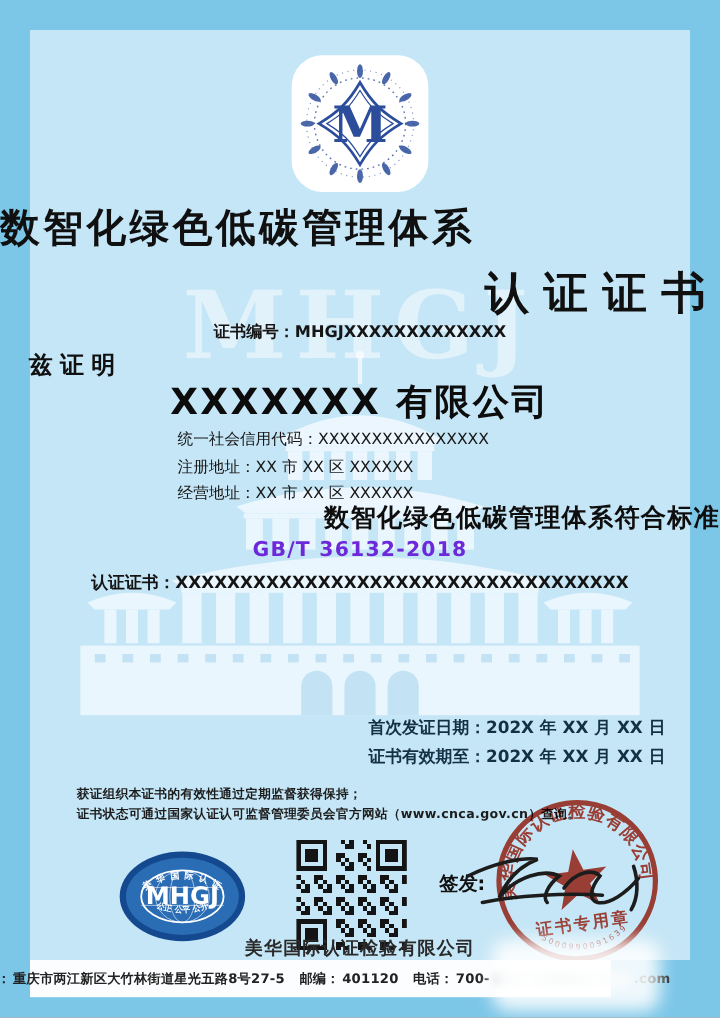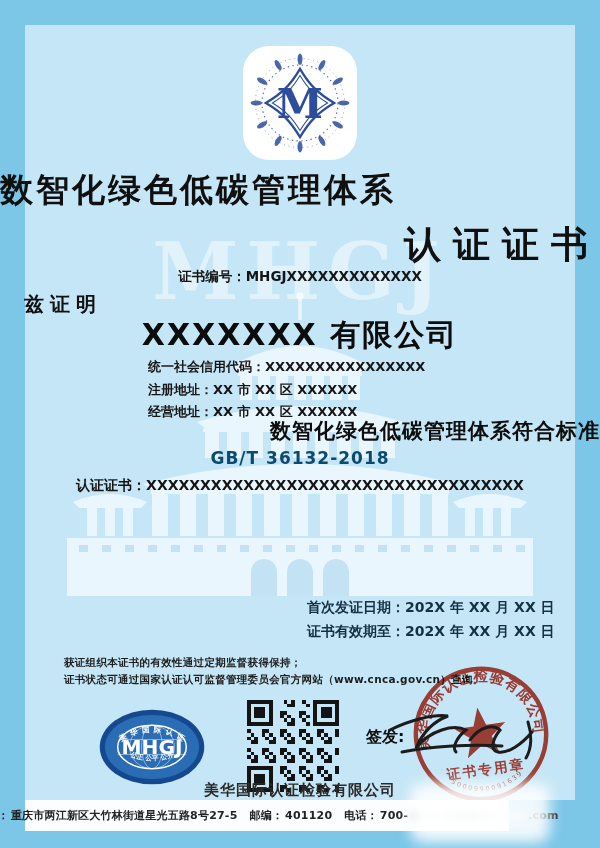--- a/index.html
+++ b/index.html
@@ -17,23 +17,23 @@
   
   .emblem { left:243px; top:46px; width:114px; height:114px; z-index:2; }
   .emblem .badge { position:absolute; inset:0; background:#ffffff; border-radius:26px; }
   .emblem svg { position:absolute; inset:0; }
 
   .title1 { left:0; right:0; top:168px; text-align:left; font-family:"DejaVu Serif", serif; font-weight:bold; font-size:33px; letter-spacing:3px; color:#101010; }
   .title2 { left:0; right:0; top:220px; text-align:right; font-family:"DejaVu Serif", serif; font-weight:bold; font-size:37px; letter-spacing:12px; color:#101010; }
   .certno { left:0; right:0; top:268px; text-align:center; font-size:13.5px; font-weight:bold; color:#151515; }
   .hereby { left:0; right:0; top:291px; font-size:20px; font-weight:bold; letter-spacing:6px; color:#101010; font-family:"DejaVu Serif", serif;padding-left:24px; }
   .company { left:0; right:0; top:315px; text-align:center; font-size:30px; font-weight:bold; letter-spacing:2px; color:#0c0c0c; }
-  .info { left:148px; top:356px; font-size:13px; font-weight:bold; color:#161616; line-height:22.5px; }
+  .info { left:148px; top:356px; font-size:13px; font-weight:normal; color:#161616; line-height:22.5px; }
   .std-line { left:0; right:0; top:417px; text-align:right; font-size:21px; font-weight:bold; color:#0e0e0e; font-family:"DejaVu Serif", serif; letter-spacing:1px; }
-  .std-code { left:0; right:0; top:448px; text-align:center; font-size:17px; font-weight:bold; color:#0c4a6e; letter-spacing:1px; }
+  .std-code { left:0; right:0; top:448px; text-align:center; font-size:17px; font-weight:bold; color:#6d28d9; letter-spacing:1px; }
   .scope { left:0; right:0; top:477px; text-align:center; font-size:14px; font-weight:bold; color:#141414; }
   .dates { left:293px; top:595px; font-size:14px; font-weight:bold; color:#143044; line-height:24px;margin-left:14px; }
   .notes { left:64px; top:654px; font-size:10.5px; font-weight:bold; color:#1d1d1d; line-height:17px; letter-spacing:.3px; }
 
   .mhgj-logo { left:96px; top:705px; width:112px; height:84px; z-index:2; }
   .qr-wrap { left:247px; top:700px; width:92px; height:92px; z-index:2; }
   .qr-wrap svg { width:100%; height:100%; }
 
   .sign-label { left:366px; top:727px; font-size:16px; font-weight:bold; color:#101010; z-index:4; }
   .stamp { left:407px; top:660px; width:148px; height:148px; z-index:3; transform:rotate(-8deg); opacity:.93; mix-blend-mode:multiply; }

